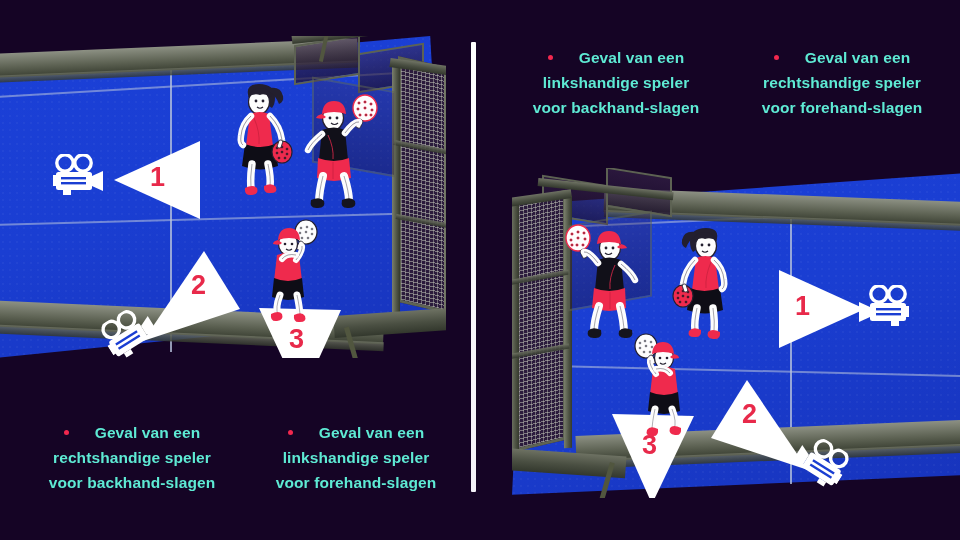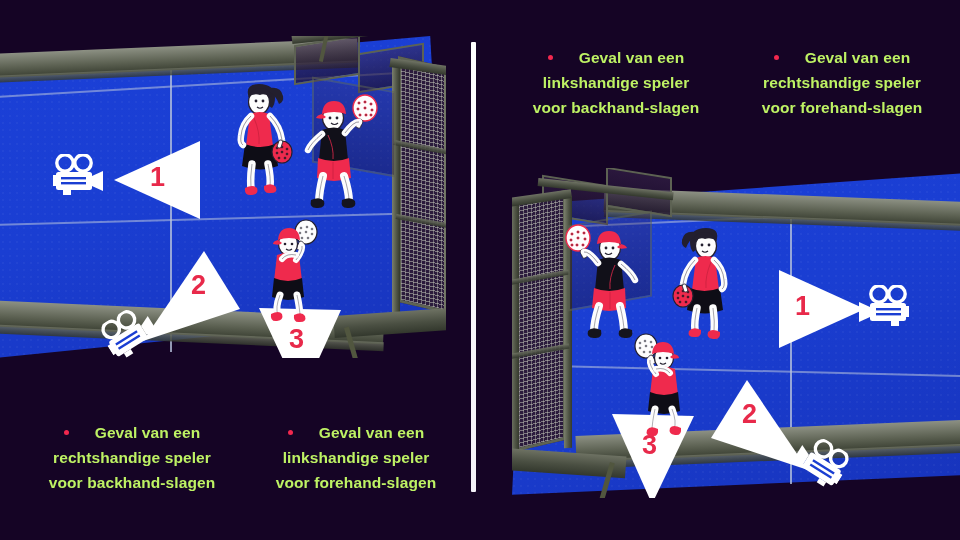--- a/index.html
+++ b/index.html
@@ -17,21 +17,21 @@
   
   .divider{
     left:471px;top:42px;width:5px;height:450px;
     background:linear-gradient(to bottom,#ffffff,#f4f2f8);
     border-radius:1px;
   }
 
   
   .caption{
     width:212px;text-align:center;
-    color:#bef264;
+    color:#5eead4;
     font-size:15.5px;font-weight:bold;
     line-height:25px;
     letter-spacing:.1px;
   }
   .caption .bullet{
     display:inline-block;width:5px;height:5px;border-radius:50%;
     background:#f2284e;vertical-align:middle;
     margin-right:26px;margin-bottom:3px;
   }
   .cap-l1{left:26px;top:420px;}

